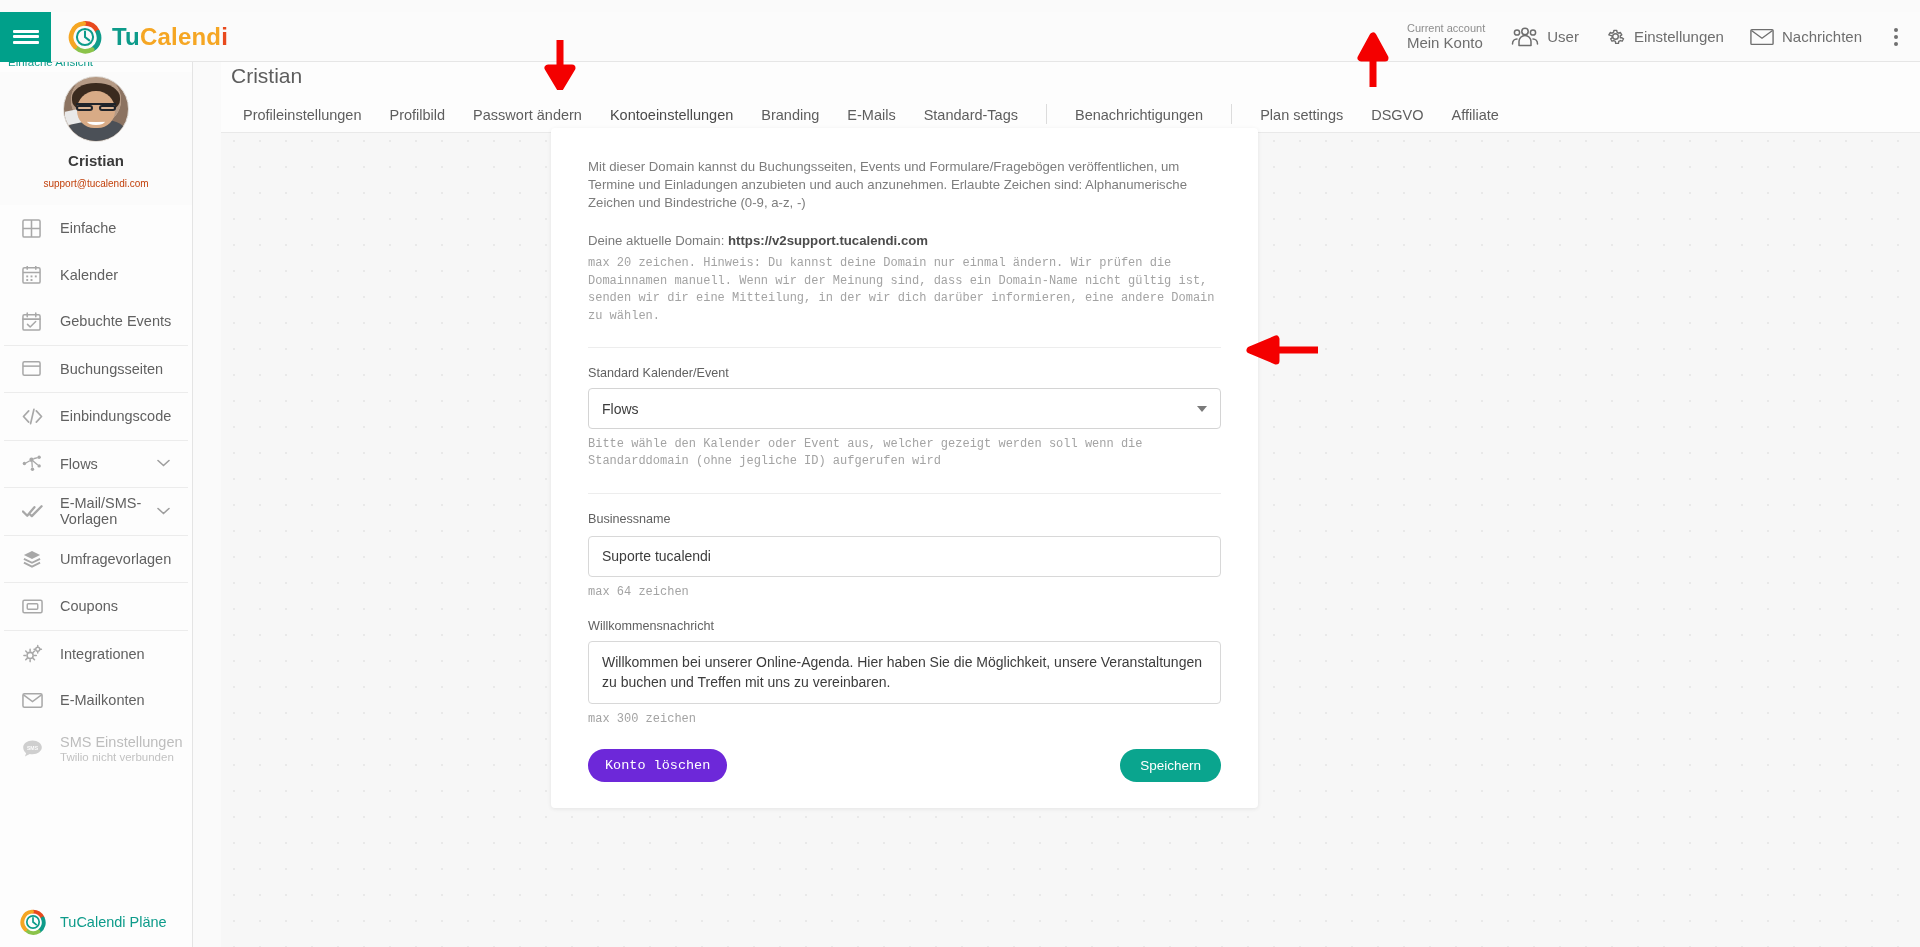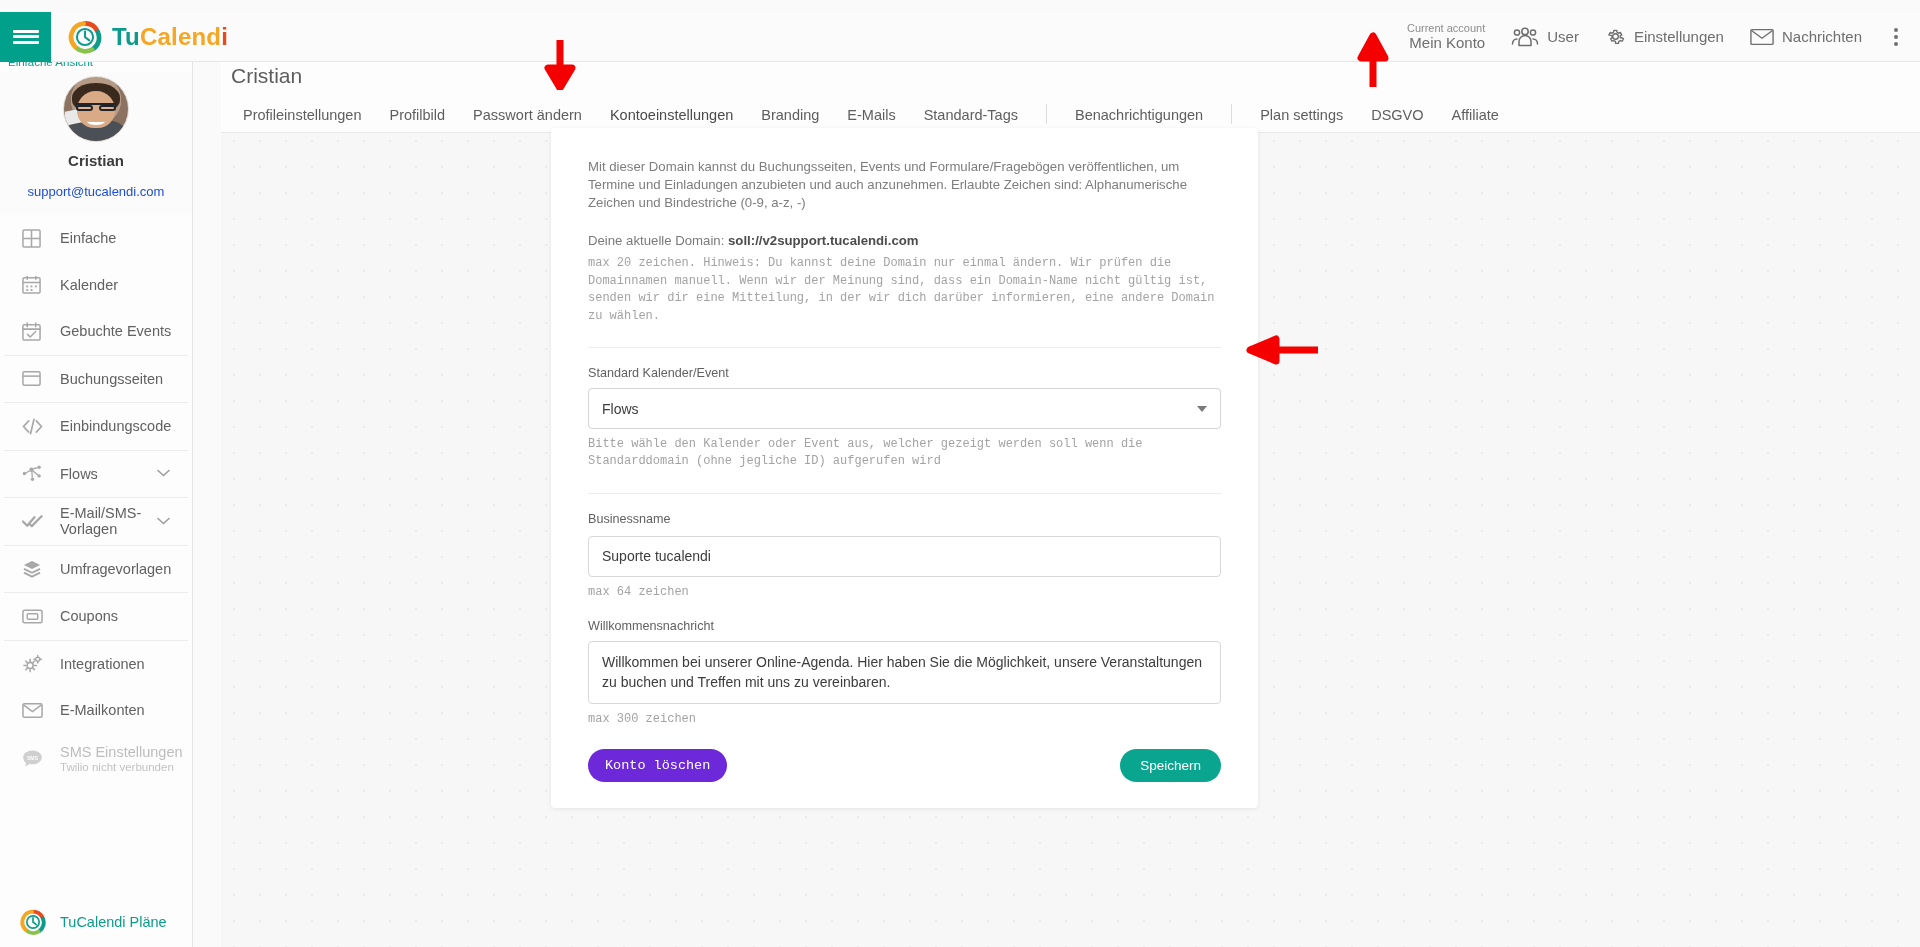--- a/index.html
+++ b/index.html
@@ -31,21 +31,21 @@
   .brand-logo { width: 34px; height: 34px; flex-shrink: 0; }
   .brand-text { font-size: 24px; font-weight: 600; letter-spacing: .2px; }
   .brand-text .t1 { color: #0d9b8a; }
   .brand-text .t2 { color: #f5a623; }
   .brand-text .t3 { color: #e8491d; }
 
   .topbar-right {
     margin-left: auto; display: flex; align-items: center;
     gap: 26px; padding-right: 16px; height: 50px;
   }
-  .acct { text-align: right; line-height: 1.15; cursor: pointer; }
+  .acct { text-align: left; line-height: 1.15; cursor: pointer; }
   .acct-small { font-size: 11px; color: #8d8d8d; }
   .acct-big { font-size: 15px; color: #6e6e6e; }
   .hdr-item {
     display: flex; align-items: center; gap: 8px;
     font-size: 15px; color: #6e6e6e; cursor: pointer; text-align: center;
   }
   .hdr-item svg { display: block; }
   .kebab { display: flex; flex-direction: column; gap: 3px; cursor: pointer; padding: 4px 6px; }
   .kebab i { width: 4px; height: 4px; border-radius: 50%; background: #707070; display: block; }
 
@@ -91,21 +91,21 @@
   .avatar .glasses span.r { right: 0; }
   .avatar .smile {
     position: absolute; left: 36%; top: 64%; width: 28%; height: 11%;
     border-bottom: 3px solid #fff; border-radius: 0 0 50% 50%; z-index: 3;
   }
   .avatar .shirtL {
     position: absolute; left: 2%; top: 52%; width: 26%; height: 22%;
     background: #e9e9e9; z-index: 1; transform: skewY(-12deg);
   }
   .pname { font-size: 15px; font-weight: bold; color: #3b3b3b; }
-  .pmail { font-size: 13px; color: #1d4ed8; margin-top: 15px; }
+  .pmail { font-size: 10px; color: #c2410c; margin-top: 9px; }
 
   .nav-sep { height: 1px; background: #ececec; margin: 0 4px; }
   .nav-item {
     display: flex; align-items: center; height: 46.5px;
     padding-left: 22px; cursor: pointer; color: #616161; font-size: 14.5px;
     position: relative;
   }
   .nav-item .ico {
     width: 30px; flex-shrink: 0; display: flex; align-items: center;
     color: #a8a8a8;
@@ -477,21 +477,21 @@
       <div class="tab">DSGVO</div>
       <div class="tab">Affiliate</div>
     </div>
   </div>
 
   <div class="card">
     <div class="intro">Mit dieser Domain kannst du Buchungsseiten, Events und Formulare/Fragebögen veröffentlichen, um Termine und Einladungen anzubieten und auch anzunehmen. Erlaubte Zeichen sind: Alphanumerische Zeichen und Bindestriche (0-9, a-z, -)</div>
 
     <div class="cur-domain">
       <span>Deine aktuelle Domain:</span>
-      <b>soll://v2support.tucalendi.com</b>
+      <b>https://v2support.tucalendi.com</b>
     </div>
 
     <div class="hint">max 20 zeichen. Hinweis: Du kannst deine Domain nur einmal ändern. Wir prüfen die Domainnamen manuell. Wenn wir der Meinung sind, dass ein Domain-Name nicht gültig ist, senden wir dir eine Mitteilung, in der wir dich darüber informieren, eine andere Domain zu wählen.</div>
 
     <div class="divider"></div>
 
     <div class="fld-label">Standard Kalender/Event</div>
     <div class="select">
       <span class="val">Flows</span>
       <span class="caret"></span>

